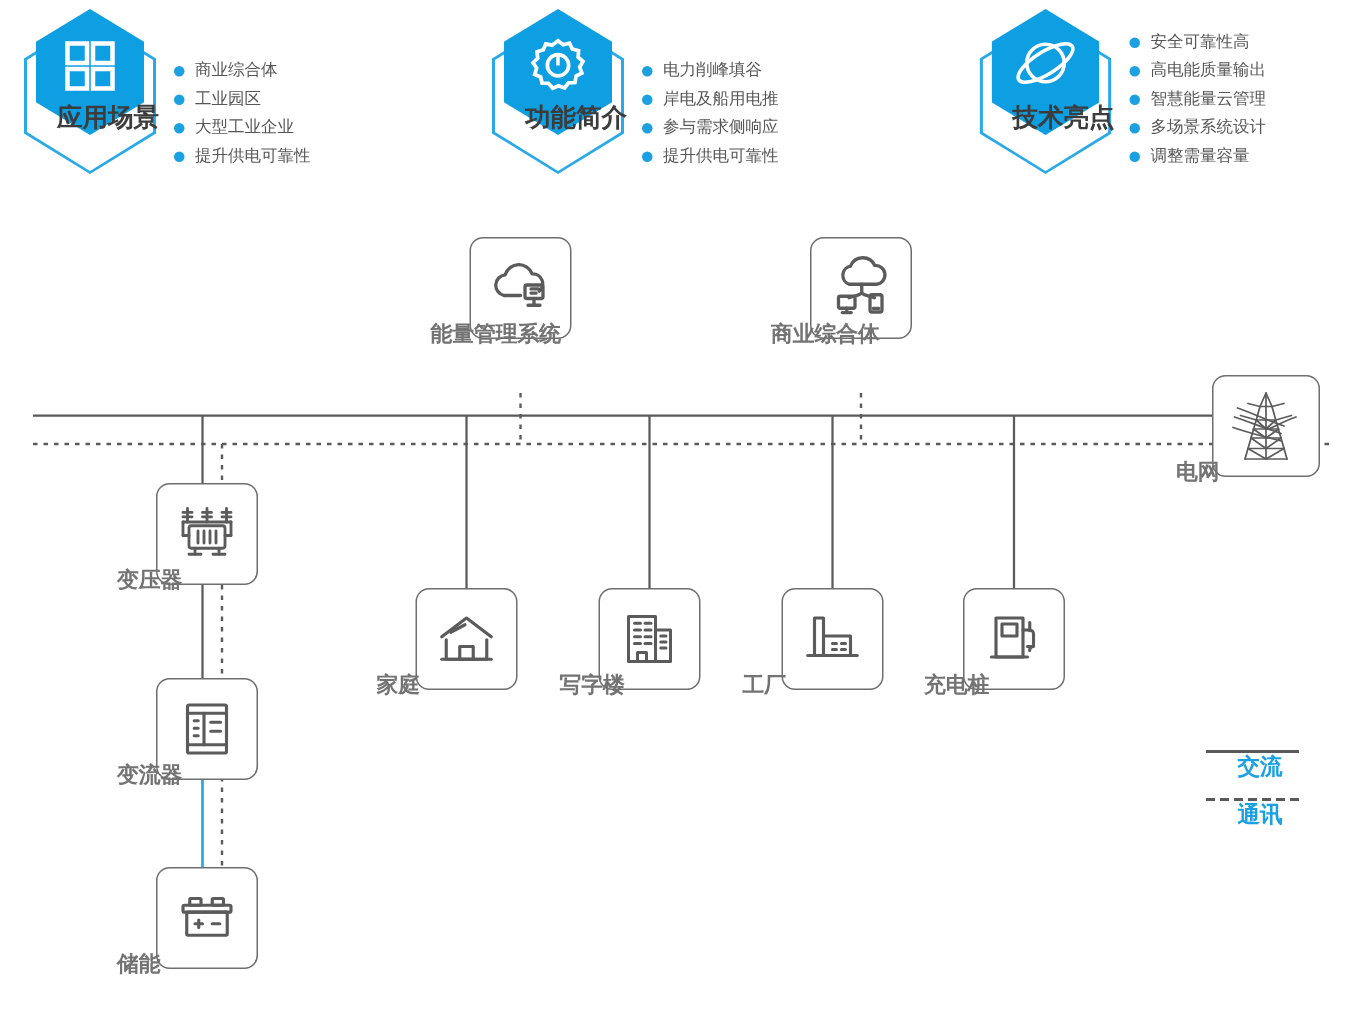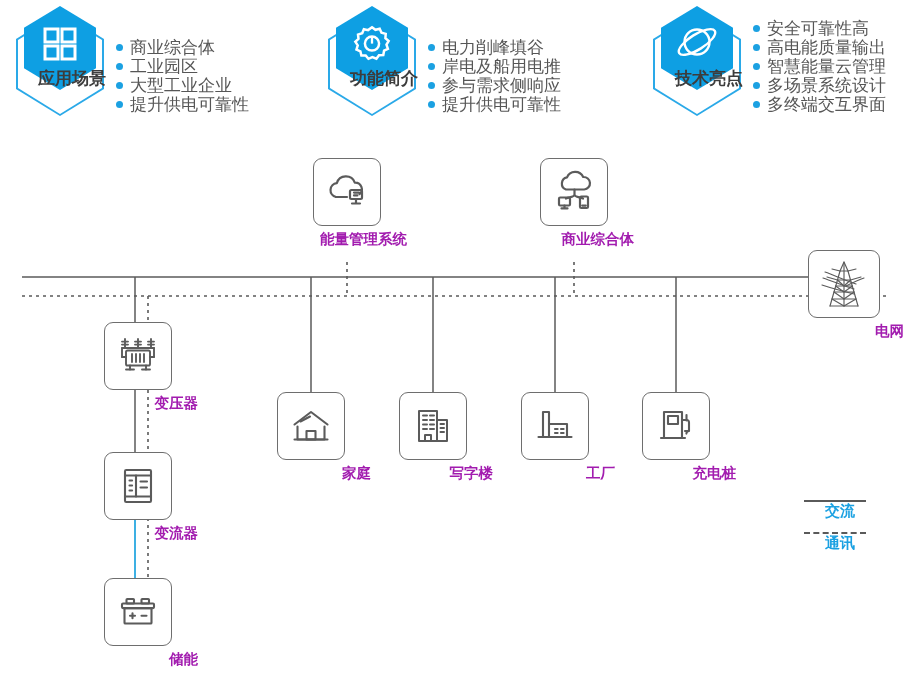--- a/index.html
+++ b/index.html
@@ -33,42 +33,42 @@
   .hex-icon{position:absolute;left:16px;top:2px;width:72px;height:72px;
     display:flex;align-items:center;justify-content:center;}
   .hex-title{
     position:absolute;left:8px;top:62px;width:112px;
     text-align:center;font-size:17px;font-weight:bold;color:#3c3c3c;
     letter-spacing:0px;line-height:22px;
   }
   .bullets{position:absolute;left:108px;top:0;}
   .bullet{
     display:flex;align-items:center;
-    font-size:17px;color:#565656;line-height:19px;height:19px;
+    font-size:11px;color:#565656;line-height:19px;height:19px;
     white-space:nowrap;
   }
   .bullet .dot{
     width:7px;height:7px;border-radius:50%;background:#1ba1e2;
     margin-right:7px;flex:0 0 auto;
   }
 
   
   .node{position:absolute;}
   .node .box{
     position:absolute;left:0;top:0;
     width:68px;height:68px;
     border:1.4px solid #6e6e6e;border-radius:9px;
     background:#fff;
     display:flex;align-items:center;justify-content:center;
     box-sizing:border-box;
   }
   .node .label{
-    position:absolute;top:72px;left:-26px;width:120px;
-    text-align:right;
-    font-size:14.5px;font-weight:bold;color:#a21caf;
+    position:absolute;top:56px;left:-26px;width:120px;
+    text-align:left;
+    font-size:14.5px;font-weight:bold;color:#737373;
     white-space:nowrap;line-height:18px;
   }
 
   
   .legend{position:absolute;left:775px;top:500px;width:130px;}
   .legend-row{position:relative;height:32px;display:flex;align-items:center;flex-direction:column;}
   .legend-line{width:62px;height:0;margin-right:10px;flex:0 0 auto;}
   .legend-text{font-size:15px;font-weight:bold;color:#1ba1e2;white-space:nowrap;}
 
   svg{display:block;}
@@ -178,21 +178,21 @@
       <div class="bullet">
           <span class="dot"></span>
           <span>智慧能量云管理</span>
         </div>
       <div class="bullet">
           <span class="dot"></span>
           <span>多场景系统设计</span>
         </div>
       <div class="bullet">
           <span class="dot"></span>
-          <span>多终端交互界面</span>
+          <span>调整需量容量</span>
         </div>
     </div>
   </div>
 
   <svg width="912" height="687" style="position:absolute;left:0;top:0;">
     <g stroke="#5a5a5a" stroke-width="1.5" fill="none">
 
       <line x1="22" y1="277" x2="808" y2="277"></line>
 
       <line x1="135" y1="277" x2="135" y2="322"></line>

